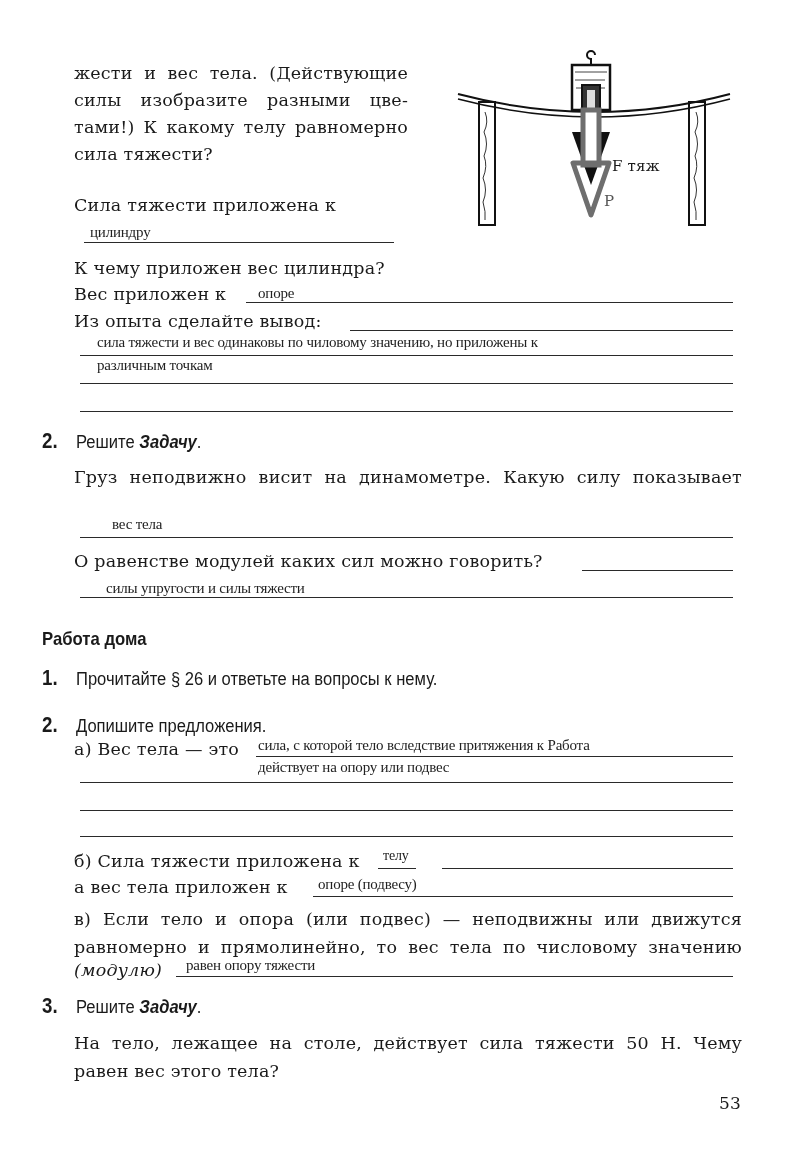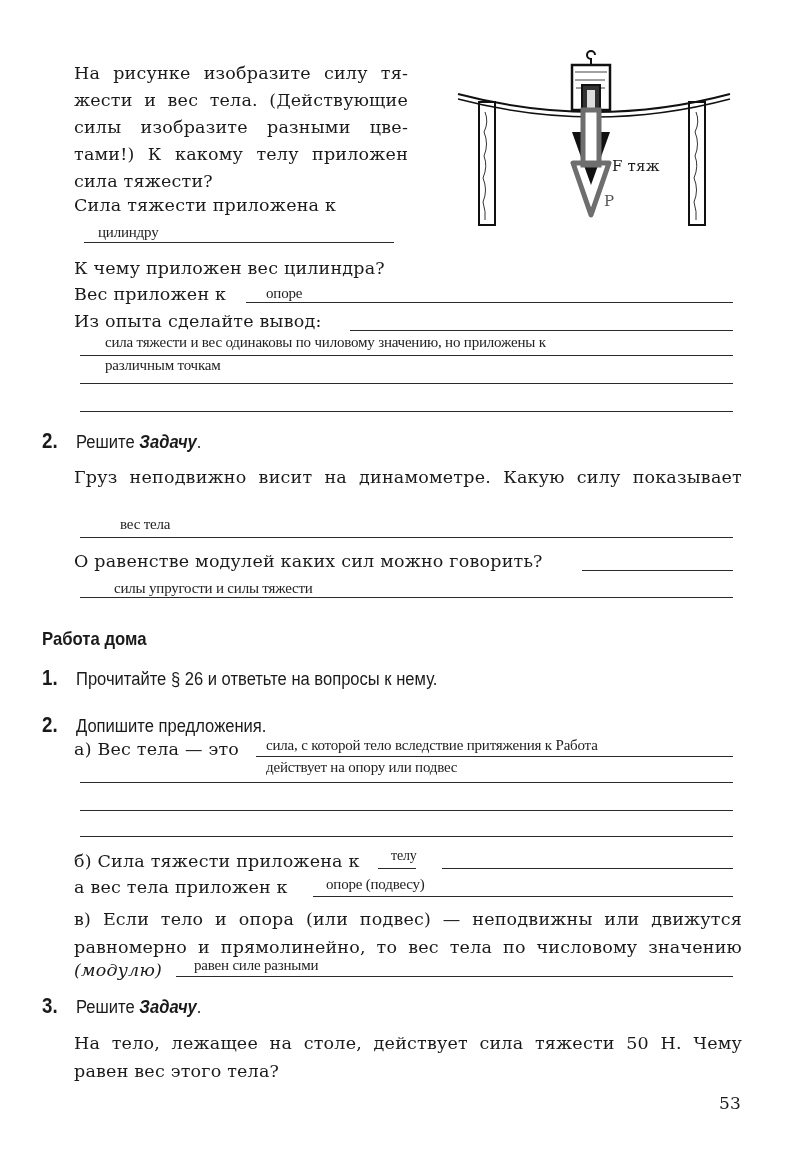--- a/index.html
+++ b/index.html
@@ -1,35 +1,34 @@
 <!DOCTYPE html>
 <html><head>
   <meta charset="utf-8">
   <style>
     html, body { margin:0; padding:0; background:#ffffff; }
     body { width:785px; height:1158px; position:relative; overflow:hidden; color:#1a1a1a; }
     .serif { font-family:"DejaVu Serif", "Liberation Serif", serif; font-size:17.5px; letter-spacing:0.2px; }
-    .hw { font-family:"Liberation Serif", serif; font-size:15px; color:#222; letter-spacing:-0.2px;margin-left:8px; }
+    .hw { font-family:"Liberation Serif", serif; font-size:15px; color:#222; letter-spacing:-0.2px; }
     .sans { font-family:"Liberation Sans", "DejaVu Sans", sans-serif; }
     .abs { position:absolute; }
     .line { position:absolute; height:0; border-top:1.5px solid #2a2a2a; }
     .num { font-family:"Liberation Sans", sans-serif; font-weight:700; font-size:22px; transform:scaleX(0.85); transform-origin:left; }
     .task-head { font-family:"Liberation Sans", sans-serif; font-size:18px; transform:scaleX(0.92); transform-origin:left; }
     .task-head b { font-style:italic; }
     .just { text-align:justify; text-align-last:justify; }
     .lines-block div { white-space:nowrap; }
   </style>
 </head>
 <body>
 
 <div class="abs serif lines-block" style="left:74px; top:60px; width:334px; line-height:27px;">
-  <div class="just">На рисунке изобразите силу тя-</div>
   <div class="just">жести и вес тела. (Действующие</div>
   <div class="just">силы изобразите разными цве-</div>
-  <div class="just">тами!) К какому телу приложен</div>
+  <div class="just">тами!) К какому телу равномерно</div>
   <div style="text-align:left;">сила тяжести?</div>
 </div>
 
 <div class="abs serif" style="left:74px; top:195px;">Сила тяжести приложена к</div>
 <div class="abs hw" style="left:90px; top:224px;">цилиндру</div>
 <div class="line" style="left:84px; top:242px; width:310px;"></div>
 
 <svg class="abs" style="left:455px; top:50px;" width="280" height="180" viewBox="0 0 280 180">
 
   <g>
@@ -118,21 +117,21 @@
 
 <div class="abs serif" style="left:74px; top:877px;">а вес тела приложен к</div>
 <div class="abs hw" style="left:318px; top:876px;">опоре (подвесу)</div>
 <div class="line" style="left:313px; top:896px; width:420px;"></div>
 
 <div class="abs serif lines-block" style="left:74px; top:905px; width:668px; line-height:28px;">
   <div class="just">в) Если тело и опора (или подвес) — неподвижны или движутся</div>
   <div class="just">равномерно и прямолинейно, то вес тела по числовому значению</div>
 </div>
 <div class="abs serif" style="left:74px; top:960px;font-style:italic;">(модулю)</div>
-<div class="abs hw" style="left:186px; top:957px;">равен силе разными</div>
+<div class="abs hw" style="left:186px; top:957px;">равен опору тяжести</div>
 <div class="line" style="left:176px; top:976px; width:557px;"></div>
 
 <div class="abs" style="left:42px; top:993px; white-space:nowrap;">
   <span class="num" style="display:inline-block; width:30px;">3.</span>
   <span class="task-head" style="display:inline-block;"><span>Решите</span> <b>Задачу</b><span>.</span></span>
 </div>
 
 <div class="abs serif lines-block" style="left:74px; top:1029px; width:668px; line-height:28px;">
   <div class="just">На тело, лежащее на столе, действует сила тяжести 50 Н. Чему</div>
   <div>равен вес этого тела?</div>

